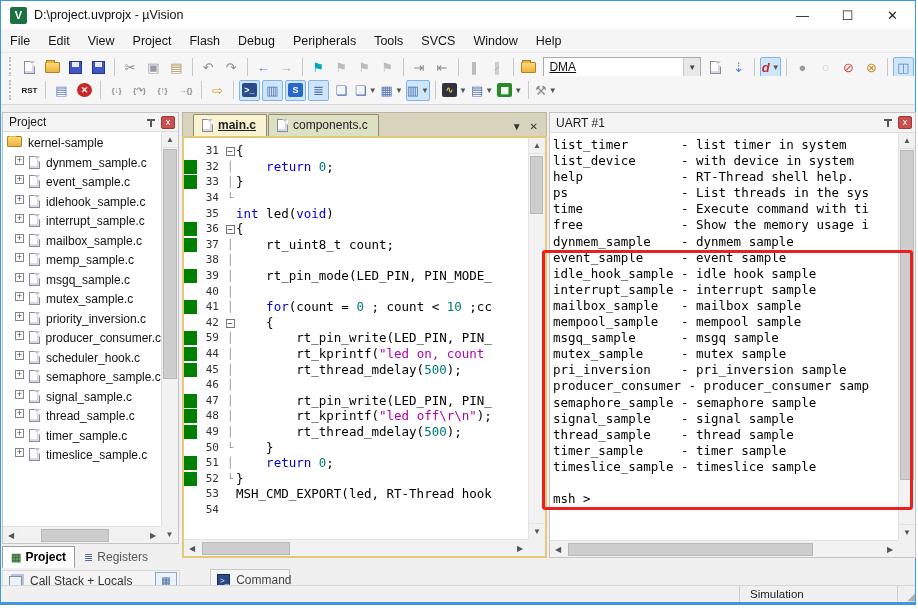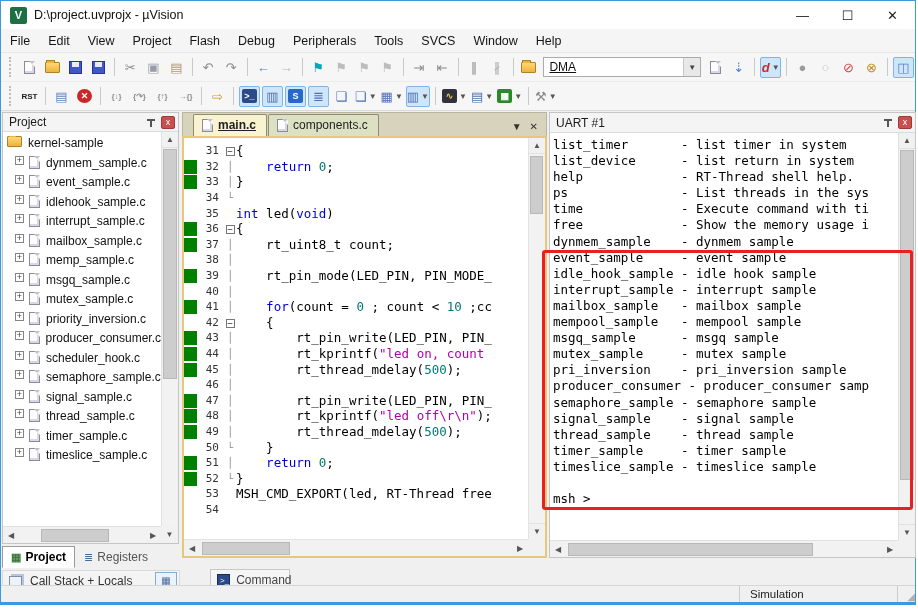--- a/index.html
+++ b/index.html
@@ -13,21 +13,21 @@
   .win-controls { margin-left:auto; display:flex; height:100%; }
   .win-btn { width:45px; height:100%; display:flex; align-items:center; justify-content:center; font-size:13px; color:#222; }
 
   
   .menubar { position:absolute; left:0; top:28px; width:100%; height:24px; background:#f5f5f5; display:flex; align-items:center; border-bottom:1px solid #e8e8e8; }
   .menu-item { padding:3px 9px; font-size:12.5px; color:#151515; }
 
   
   .toolbar { position:absolute; left:0; width:100%; height:29px; background:#f6f6f6; display:flex; align-items:center; padding-left:8px; }
   .tb1 { top:52px; border-bottom:1px solid #ececec; }
-  .tb2 { top:81px; border-bottom:1px solid #d9d9d9; }
+  .tb2 { top:75px; border-bottom:1px solid #d9d9d9; }
   .tb-sep { width:1px; height:18px; background:#c9c9c9; margin:0 4px; }
   .tbi { min-width:21px; height:21px; display:inline-flex; align-items:center; justify-content:center; margin:0 1px; font-size:13px; border:1px solid transparent; border-radius:2px; }
   .tbi.pressed { background:#cfe6f8; border-color:#7eb4ea; }
   .tbi .dd { font-size:8px; color:#555; margin-left:2px; }
   .tbi .badge { display:inline-flex; align-items:center; justify-content:center; width:15px; height:14px; color:#fff; font-size:9px; font-weight:bold; border-radius:2px; }
   .tbi .badge.round { border-radius:50%; }
   .tbi .smalltext { font-size:8px; font-weight:bold; letter-spacing:0; }
   .combo { width:168px; height:20px; background:#fff; border:1px solid #ababab; display:flex; align-items:center; margin:0 3px; }
   .combo .val { flex:1; font-size:12px; padding-left:5px; color:#111;text-decoration:underline; }
   .combo .arrow { width:17px; height:18px; background:#e8e8e8; border-left:1px solid #c8c8c8; font-size:8px; color:#444; display:flex; align-items:center; justify-content:center; }
@@ -525,21 +525,21 @@
             <span class="ctext">    <span class="kw">for</span>(count = <span class="num">0</span> ; count &lt; <span class="num">10</span> ;cc</span>
           </div>
           <div class="crow">
             <span class="cgreen"></span>
             <span class="cnum">42</span>
             <span class="cfold"><span class="fbox">−</span></span>
             <span class="ctext">    {</span>
           </div>
           <div class="crow">
             <span class="cgreen on"></span>
-            <span class="cnum">43</span>
+            <span class="cnum">59</span>
             <span class="cfold">│</span>
             <span class="ctext">        rt_pin_write(LED_PIN, PIN_</span>
           </div>
           <div class="crow">
             <span class="cgreen on"></span>
             <span class="cnum">44</span>
             <span class="cfold">│</span>
             <span class="ctext">        rt_kprintf(<span class="str">"led on, count</span></span>
           </div>
           <div class="crow">
@@ -587,21 +587,21 @@
           <div class="crow">
             <span class="cgreen on"></span>
             <span class="cnum">52</span>
             <span class="cfold">└</span>
             <span class="ctext">}</span>
           </div>
           <div class="crow">
             <span class="cgreen"></span>
             <span class="cnum">53</span>
             <span class="cfold"></span>
-            <span class="ctext">MSH_CMD_EXPORT(led, RT-Thread free</span>
+            <span class="ctext">MSH_CMD_EXPORT(led, RT-Thread hook</span>
           </div>
           <div class="crow">
             <span class="cgreen"></span>
             <span class="cnum">54</span>
             <span class="cfold"></span>
             <span class="ctext"></span>
           </div>
         </div>
       <div class="ed-vscroll">
         <div class="sb-btn" style="border-bottom:1px solid #e3e3e3">▲</div>
@@ -623,21 +623,21 @@
   </div>
 
   <div class="uart-panel">
     <div class="panel-header" style="height:20px">
       <div class="panel-title">UART #1</div>
       <div class="pin-icon"></div>
       <div class="close-btn">x</div>
     </div>
     <div class="uart-content" id="uart-content">
         <div class="uline">list_timer       - list timer in system</div>
-        <div class="uline">list_device      - list return in system</div>
+        <div class="uline">list_device      - with device in system</div>
         <div class="uline">help             - RT-Thread shell help.</div>
         <div class="uline">ps               - List threads in the sys</div>
         <div class="uline">time             - Execute command with ti</div>
         <div class="uline">free             - Show the memory usage i</div>
         <div class="uline">dynmem_sample    - dynmem sample</div>
         <div class="uline">event_sample     - event sample</div>
         <div class="uline">idle_hook_sample - idle hook sample</div>
         <div class="uline">interrupt_sample - interrupt sample</div>
         <div class="uline">mailbox_sample   - mailbox sample</div>
         <div class="uline">mempool_sample   - mempool sample</div>

